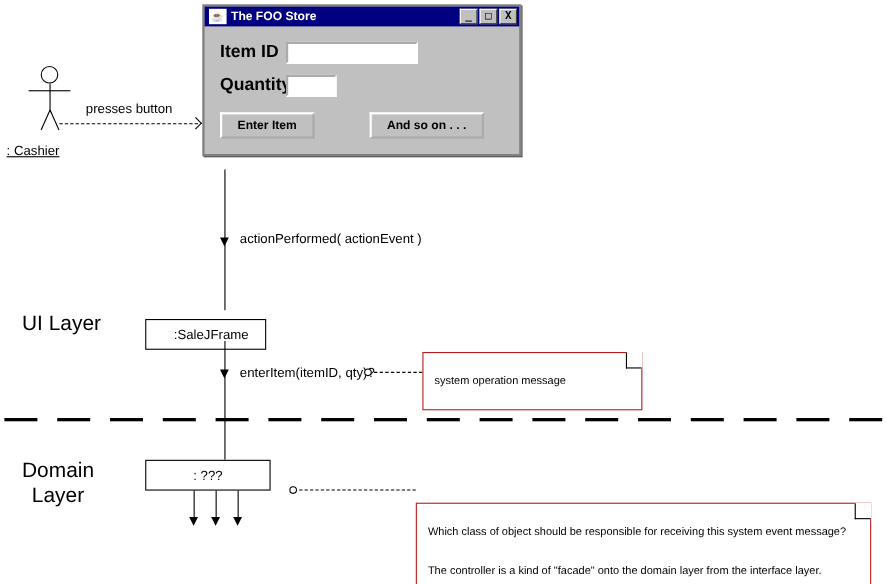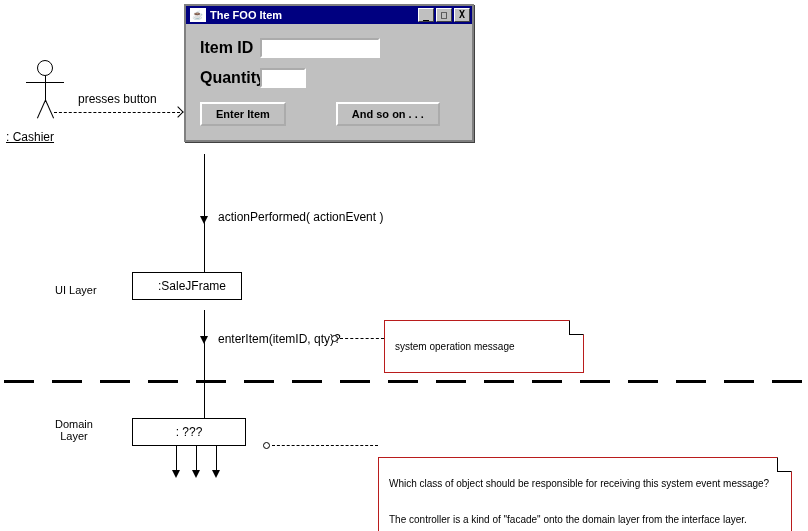--- a/index.html
+++ b/index.html
@@ -135,21 +135,21 @@
     border-left: 4px solid transparent;
     border-right: 4px solid transparent;
     border-top: 8px solid #000;
   }
   .arrow-right-open {
     width: 8px; height: 8px;
     border-top: 1px solid #000;
     border-right: 1px solid #000;
     transform: rotate(45deg);
   }
-  .layer-label { font-size: 11px; margin-left: 35px; }
+  .layer-label { font-size: 19px; }
 
   .dashdot {
     border-top: 1px dashed #000;
     height: 0;
   }
 </style>
 </head>
 <body>
 
 <div class="abs" style="left:20px; top:60px; width:50px; height:70px;">
@@ -162,21 +162,21 @@
 </div>
 <div class="abs" style="left:6px; top:130px; text-decoration: underline;">: Cashier</div>
 
 <div class="abs" style="left:78px; top:92px;">presses button</div>
 <div class="abs dashed-h" style="left:54px; top:112px; width:126px;"></div>
 <div class="abs arrow-right-open" style="left:174px; top:108px;"></div>
 
 <div class="abs java-window" style="left:184px; top:4px; width:290px;">
   <div class="titlebar">
     <span class="java-icon">☕</span>
-    <span>The FOO Item</span>
+    <span>The FOO Store</span>
     <span class="spacer"></span>
     <span class="win-btn">_</span>
     <span class="win-btn">□</span>
     <span class="win-btn">X</span>
   </div>
   <div class="form-body">
     <div class="form-row">
       <span class="form-label">Item ID</span>
       <span class="text-input" style="width:120px;"></span>
     </div>
@@ -190,21 +190,21 @@
     </div>
   </div>
 </div>
 
 <div class="abs vline" style="left:204px; top:154px; height:128px;"></div>
 <div class="abs arrow-down" style="left:200px; top:216px;"></div>
 <div class="abs" style="left:218px; top:210px;">actionPerformed( actionEvent )</div>
 
 <div class="abs layer-label" style="left:20px; top:284px;">UI Layer</div>
 
-<div class="abs uml-box" style="left:132px; top:272px; width:110px;padding-left:20px;">
+<div class="abs uml-box" style="left:132px; top:290px; width:110px;padding-left:20px;">
   <span>:SaleJFrame</span>
 </div>
 
 <div class="abs vline" style="left:204px; top:310px; height:108px;"></div>
 <div class="abs arrow-down" style="left:200px; top:336px;"></div>
 <div class="abs" style="left:218px; top:332px;">enterItem(itemID, qty)?</div>
 
 <div class="abs anchor-dot" style="left:331px; top:335px;"></div>
 <div class="abs dashdot" style="left:340px; top:338px; width:44px;"></div>
 

